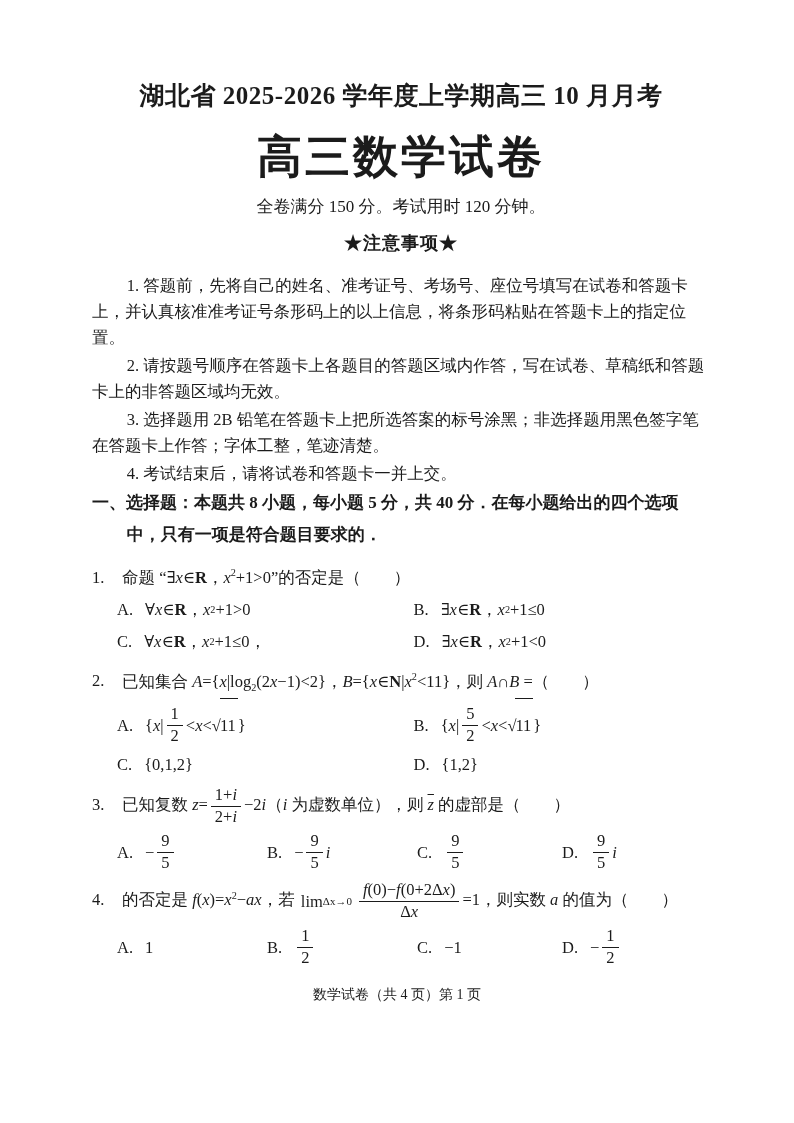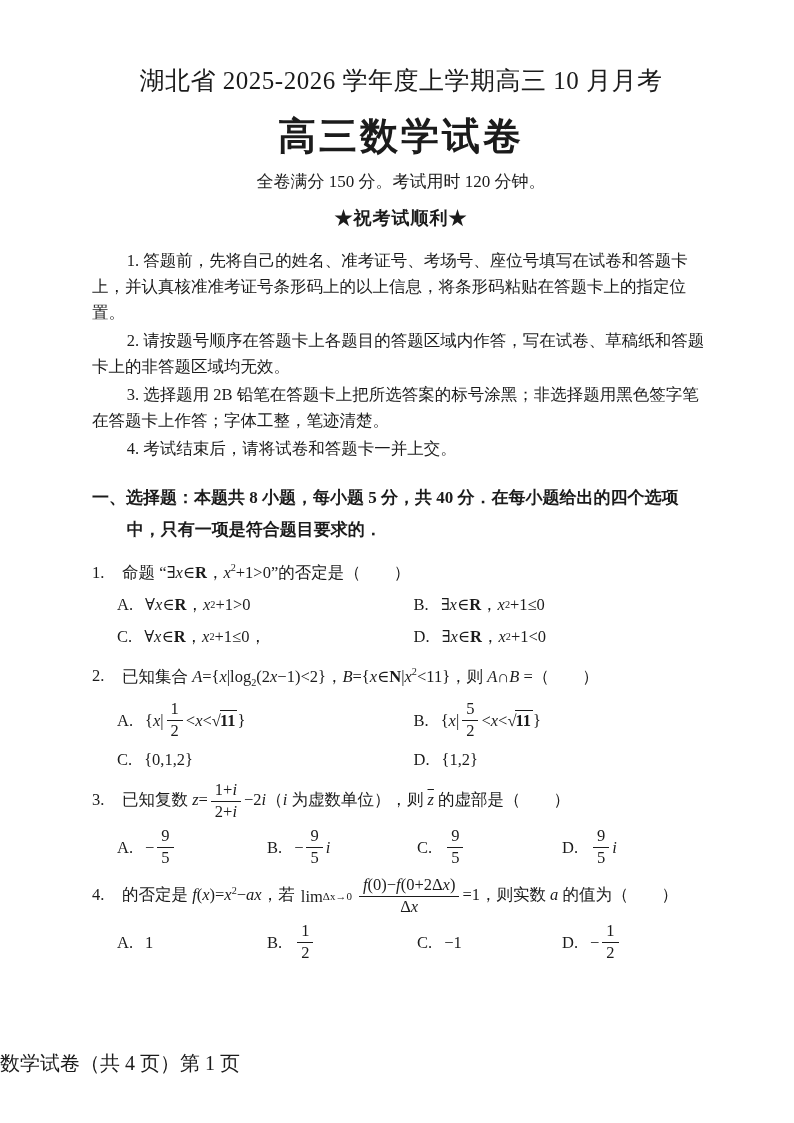--- a/index.html
+++ b/index.html
@@ -8,31 +8,31 @@
     width: 794px; height: 1123px;
     margin: 0 auto;
     background: #ffffff;
     color: #1b1b1b;
     font-family: "Liberation Serif", "DejaVu Serif", serif;
     position: relative;
     overflow: hidden;
   }
   .content { padding: 64px 84px 0 92px; }
 
-  .exam-session { font-size: 25px; font-weight: normal; text-align: center; margin: 0; letter-spacing: 0.5px; }
-  .paper-title  { font-size: 38px; font-weight: bold; text-align: center; margin: 14px 0 0; letter-spacing: 3px; }
+  .exam-session { font-size: 25px; font-weight: bold; text-align: center; margin: 15px; letter-spacing: 0.5px; }
+  .paper-title  { font-size: 45px; font-weight: bold; text-align: center; margin: 14px 0 0; letter-spacing: 3px; }
   .score-info   { font-size: 17px; text-align: center; margin-top: 8px; }
   .wish-line    { font-size: 18px; font-weight: bold; text-align: center; margin-top: 13px; letter-spacing: 1px; }
 
   .notice { margin-top: 18px; font-size: 16.5px; line-height: 26px; }
   .notice-title { font-weight: bold; margin: 0; }
   .notice p.notice-item { margin: 2px 0 0; text-indent: 2.1em; }
 
   .section-heading {
-    margin-top: 20px; font-weight: bold; font-size: 17px; line-height: 32px;
+    font-weight: bold; font-size: 17px; line-height: 32px;
     padding-left: 2.05em; text-indent: -2.05em;
   }
 
   .question { margin-top: 8px; font-size: 16.5px; }
   .q-stem { display: flex; line-height: 27px; align-items: baseline; }
   .q-num  { flex: none; width: 30px; }
   .q-body { flex: 1; }
 
   .opt-row { display: flex; padding-left: 25px; margin-top: 5px; align-items: center; line-height: 27px; }
   .opt { display: flex; align-items: center; }
@@ -49,40 +49,40 @@
   sup { font-size: 0.62em; }
   sub { font-size: 0.62em; }
   .frac {
     display: inline-flex; flex-direction: column; align-items: center;
     vertical-align: middle; line-height: 1.15; margin: 0 3px; text-indent: 0;
   }
   .frac .num { border-bottom: 1.3px solid currentColor; padding: 0 4px 1px; }
   .frac .den { padding-top: 1px; }
   .sqrt { white-space: nowrap; }
   .sqrt .rad { letter-spacing: -1px; }
-  .sqrt .sqrt-v { border-top: 1.3px solid currentColor; padding: 0 2px 0 0; font-weight: bold; }
+  .sqrt .sqrt-v { border-top: 1.3px solid currentColor; padding: 17px 2px 0 0; }
   .m-bar { font-style: italic; text-decoration: overline; }
   .lim { display: inline-flex; flex-direction: row; align-items: center; vertical-align: middle; line-height: 1.05; margin: 0 4px 0 2px; text-indent: 0; }
   .lim .lim-under { font-size: 11px; }
 
   .page-footer {
-    position: absolute; left: 0; right: 0; top: 1050px;
-    text-align: left; font-size: 20px;
+    position: absolute; left: 0; right: 0; top: 986px;
+    text-align: center; font-size: 14px;
   }
 </style>
 </head>
 <body>
 
 <div class="page">
   <div class="content">
 
     <h1 class="exam-session">湖北省 2025-2026 学年度上学期高三 10 月月考</h1>
     <h2 class="paper-title">高三数学试卷</h2>
     <div class="score-info">全卷满分 150 分。考试用时 120 分钟。</div>
-    <div class="wish-line">★祝考试顺利★</div>
+    <div class="wish-line">★注意事项★</div>
 
     <div class="notice">
       <p class="notice-item">1. 答题前，先将自己的姓名、准考证号、考场号、座位号填写在试卷和答题卡上，并认真核准准考证号条形码上的以上信息，将条形码粘贴在答题卡上的指定位置。</p>
       <p class="notice-item">2. 请按题号顺序在答题卡上各题目的答题区域内作答，写在试卷、草稿纸和答题卡上的非答题区域均无效。</p>
       <p class="notice-item">3. 选择题用 2B 铅笔在答题卡上把所选答案的标号涂黑；非选择题用黑色签字笔在答题卡上作答；字体工整，笔迹清楚。</p>
       <p class="notice-item">4. 考试结束后，请将试卷和答题卡一并上交。</p>
     </div>
 
     <div class="section-heading">一、选择题：本题共 8 小题，每小题 5 分，共 40 分．在每小题给出的四个选项中，只有一项是符合题目要求的．</div>
 

